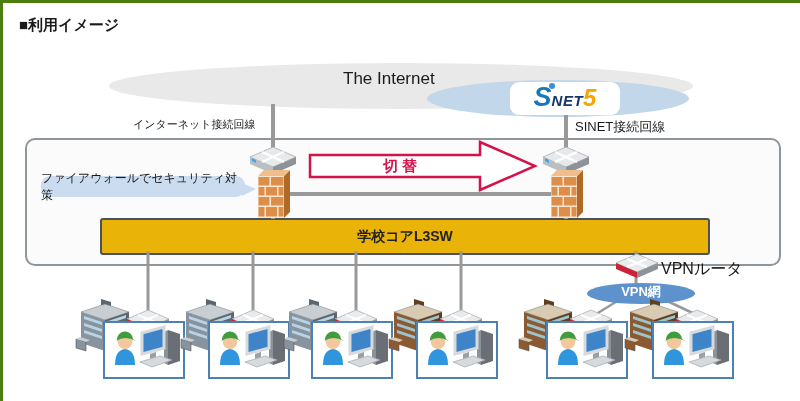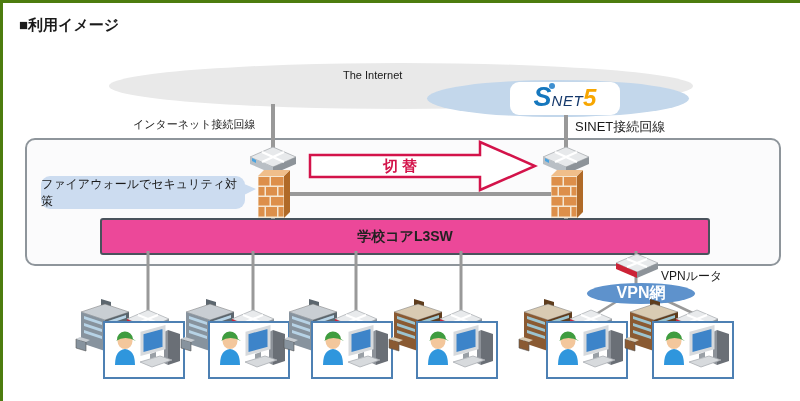--- a/index.html
+++ b/index.html
@@ -8,57 +8,57 @@
     background:#fff;overflow:hidden;
     font-family:"Liberation Sans","DejaVu Sans",sans-serif;color:#1a1a1a;
   }
   .abs{position:absolute;}
   .txt{white-space:nowrap;}
 
   #page-title{left:16px;top:13px;font-size:15px;font-weight:bold;}
 
   
   #internet-cloud{left:106px;top:60px;width:584px;height:46px;border-radius:50%;background:#e9e9e9;}
-  #internet-label{left:340px;top:66px;font-size:11px;}
+  #internet-label{left:340px;top:66px;font-size:17px;}
   #sinet-cloud{left:424px;top:77px;width:262px;height:37px;border-radius:50%;background:#c3d7eb;}
   #sinet-logo{left:507px;top:79px;width:110px;height:33px;background:#fff;border-radius:9px;
     display:flex;align-items:baseline;justify-content:center;gap:0;padding-top:0;}
   #sinet-logo .ls{font-size:27px;line-height:31px;font-weight:bold;font-style:italic;color:#1577be;position:relative;}
   #sinet-logo .ls:before{content:"";position:absolute;right:-3px;top:1px;width:6px;height:6px;border-radius:50%;background:#3e8fd0;}
-  #sinet-logo .ln{font-size:15px;line-height:28px;font-weight:normal;font-style:italic;color:#14386b;letter-spacing:.5px;}
+  #sinet-logo .ln{font-size:15px;line-height:28px;font-weight:bold;font-style:italic;color:#14386b;letter-spacing:.5px;}
   #sinet-logo .l5{font-size:24px;line-height:30px;font-weight:bold;font-style:italic;color:#f7a600;}
 
   
   #internet-line-label{left:130px;top:114px;width:133px;font-size:11px;}
   #sinet-line-label{left:572px;top:115px;font-size:13px;}
 
   
   #city-hall-box{left:22px;top:135px;width:752px;height:124px;background:#fbfbfc;
     border:2px solid #8e959b;border-radius:10px;}
   #city-hall-label{left:694px;top:141px;font-size:15px;font-weight:bold;}
 
   
-  #core-switch-box{left:97px;top:215px;width:606px;height:33px;background:#ec4899;
+  #core-switch-box{left:97px;top:215px;width:606px;height:33px;background:#eab308;
     border:2px solid #49525c;border-radius:3px;display:flex;align-items:center;justify-content:center;
     font-size:14px;font-weight:bold;color:#222;}
 
   
-  #firewall-note{left:38px;top:173px;width:204px;height:33px;background:#ccdcf0;border-radius:9px;
+  #firewall-note{left:38px;top:173px;width:204px;height:21px;background:#ccdcf0;border-radius:9px;
     display:flex;align-items:center;justify-content:center;font-size:12px;}
   #firewall-note-tail{left:239px;top:180px;width:0;height:0;
     border-top:6px solid transparent;border-bottom:7px solid transparent;border-left:14px solid #ccdcf0;}
 
   
   #line-layer{left:0;top:0;}
   .icon{position:absolute;}
 
   
-  #vpn-router-label{left:658px;top:265px;font-size:12px;}
+  #vpn-router-label{left:658px;top:256px;font-size:16px;}
   #vpn-net{left:584px;top:280px;width:108px;height:21px;border-radius:50%;background:#5e92cc;
-    display:flex;align-items:center;justify-content:center;color:#fff;font-size:16px;font-weight:bold;}
+    display:flex;align-items:flex-start;justify-content:center;color:#fff;font-size:13px;font-weight:bold;}
 
   
   .school{position:absolute;top:293px;width:112px;height:84px;}
   .school .sbox{position:absolute;left:28px;top:25px;width:78px;height:54px;border:2px solid #4d80b3;background:#fff;}
   .school .bldg{left:0;top:2px;}
   .school .ssw{left:49px;top:12px;}
   .school .prsn{left:34px;top:31px;}
   .school .comp{left:64px;top:29px;}
   .school.gray {--b-front:#87939e;--b-side:#5c666e;--b-roof:#c9ced3;--b-win:#b7d3e6;}
   .school.brown{--b-front:#8a5a32;--b-side:#5f3d1d;--b-roof:#d9cbb3;--b-win:#9cc4cf;}

